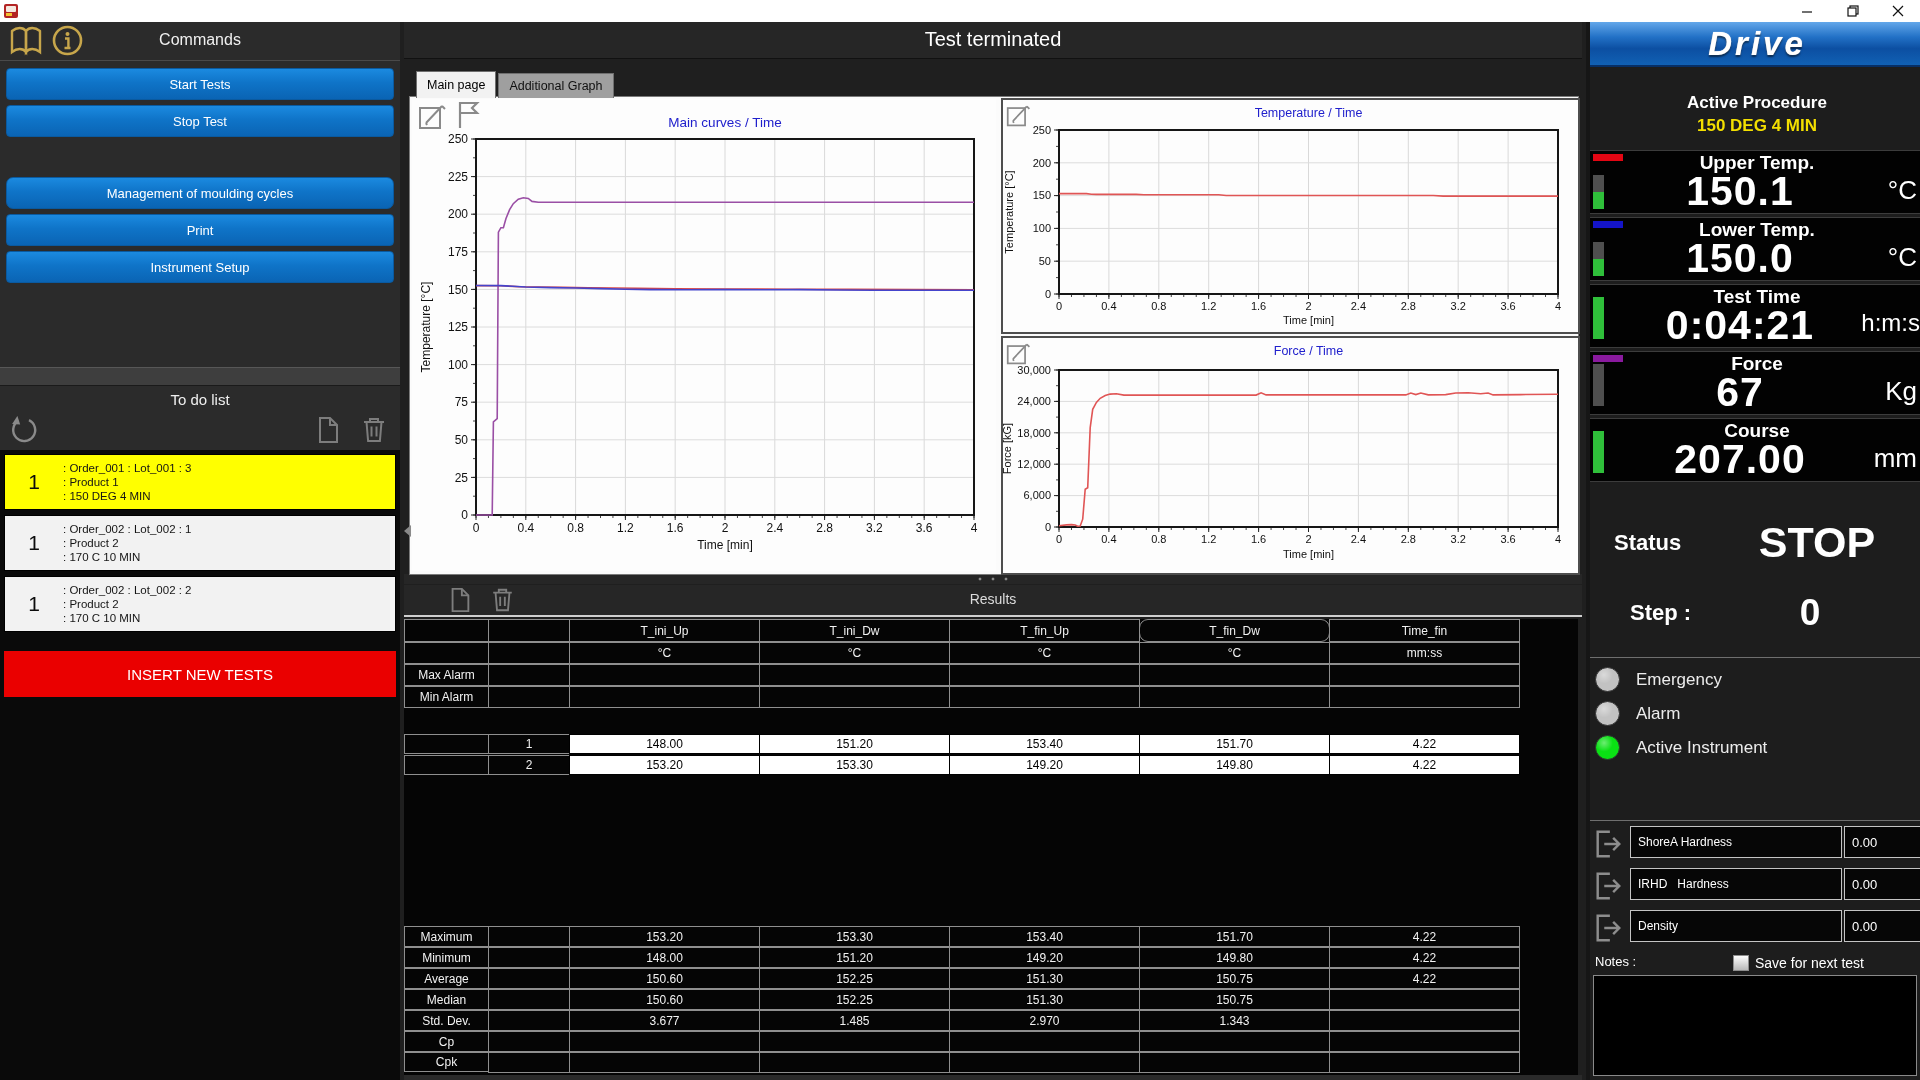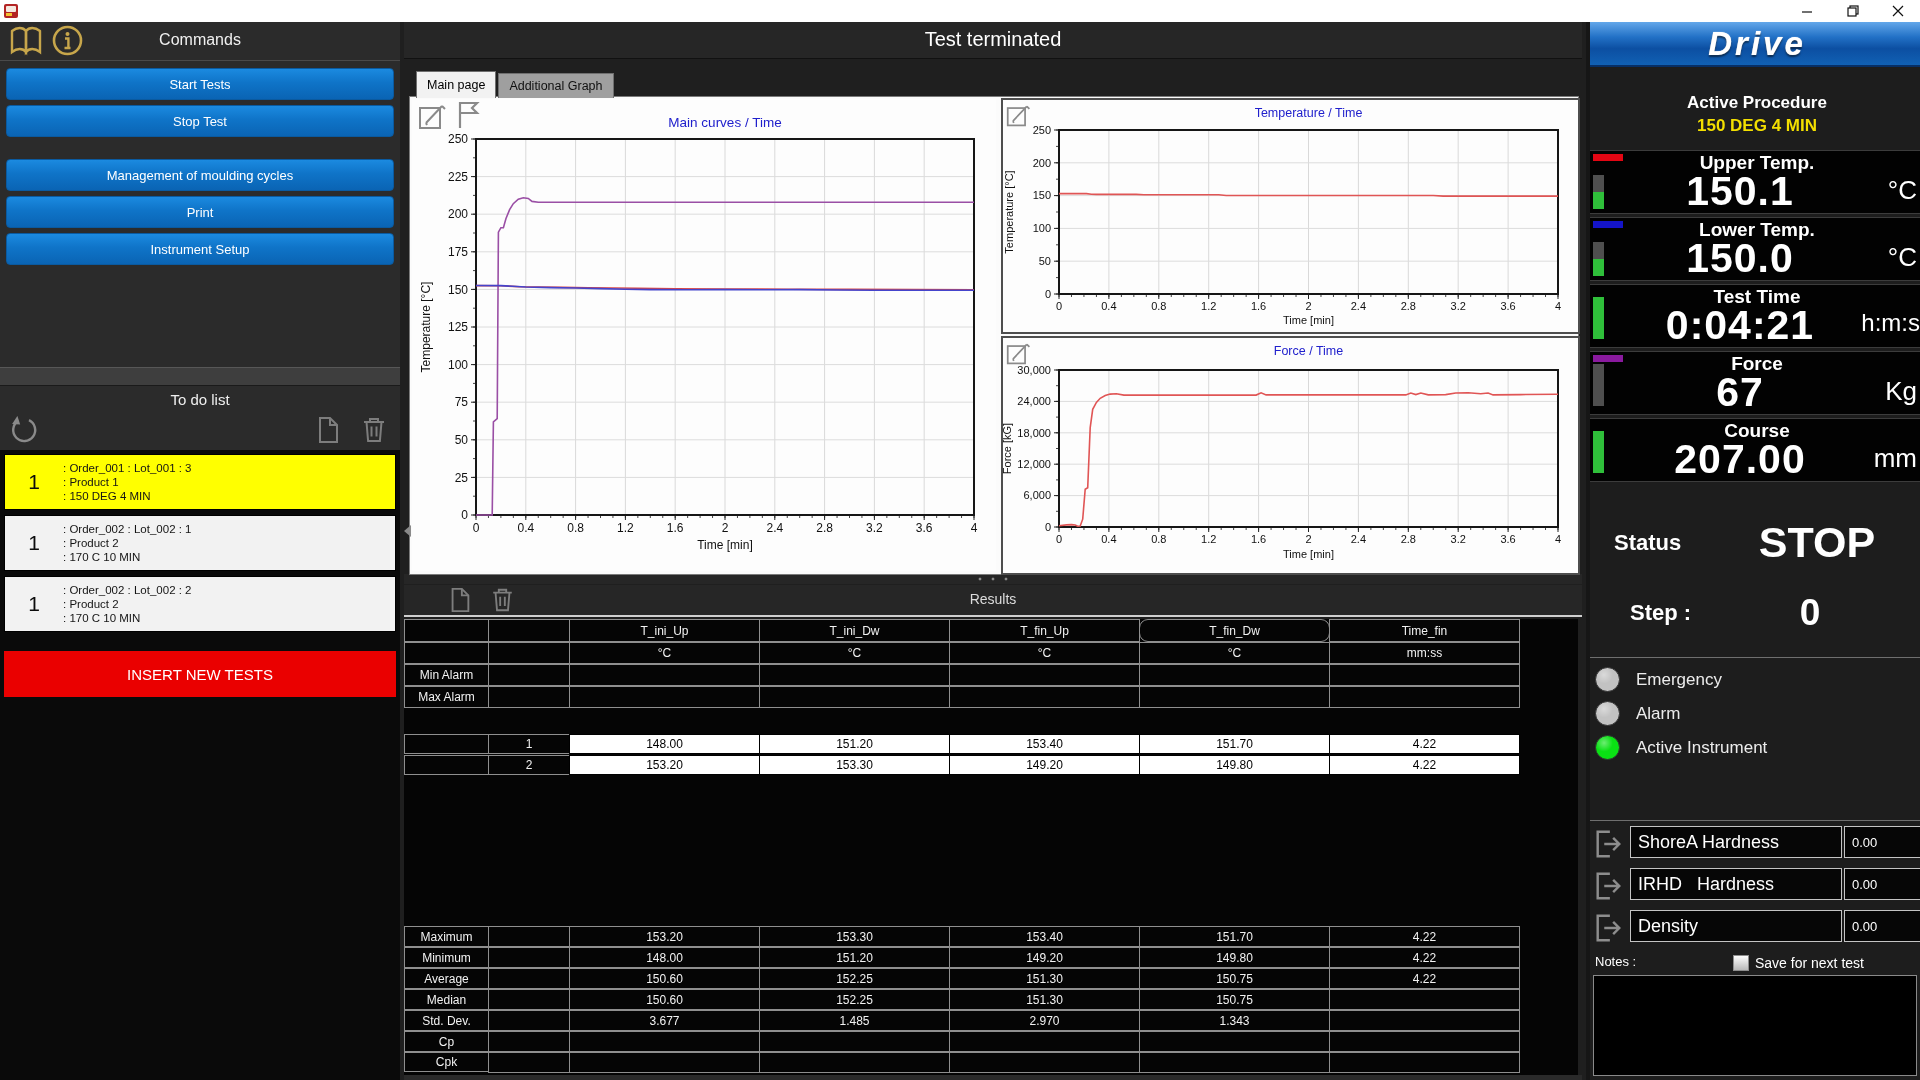--- a/index.html
+++ b/index.html
@@ -17,21 +17,21 @@
   
   .app{position:absolute;top:22px;left:0;right:0;bottom:0;}
   
   .sidebar{position:absolute;left:0;top:0;width:400px;bottom:0;background:#2b2b2b;}
   .cmd-header{position:absolute;top:0;left:0;right:0;height:38px;border-bottom:1px solid #4a4a4a;}
   .cmd-title{position:absolute;left:0;right:0;top:9px;text-align:center;color:#f0f0f0;font-size:16px;}
   .hdr-ico{position:absolute;top:4px;}
   .btns{position:absolute;top:46px;left:0;right:0;}
   .btn{height:30px;margin:0 6px 5px 6px;background:linear-gradient(180deg,#1b8ae0 0%,#0f74c8 45%,#0a64b4 100%);
        border:1px solid #0a5aa0;border-radius:4px;color:#fff;font-size:13px;display:flex;align-items:center;justify-content:center;cursor:pointer;}
-  .btn.gap{margin-top:22px;}
+  .btn.gap{margin-top:40px;border-radius:7px;}
   .strip{position:absolute;top:345px;left:0;right:0;height:17px;background:#3e3e3e;border-top:1px solid #575757;border-bottom:1px solid #1a1a1a;}
   .todo-title{position:absolute;top:369px;left:0;right:0;text-align:center;color:#efefef;font-size:15px;}
   .todo-icons{position:absolute;top:392px;left:0;right:0;height:34px;}
   .list-bg{position:absolute;top:428px;left:0;right:0;bottom:0;background:#0a0a0a;}
   .todo-list{position:absolute;top:432px;left:4px;right:4px;}
   .titem{height:54px;margin-bottom:5px;display:flex;align-items:center;border:1px solid #000;cursor:pointer;}
   .titem .num{width:58px;text-align:center;font-size:21px;color:#0c0c0c;}
   .titem .lines{font-size:11.5px;color:#151515;line-height:14px;}
   .insert-btn{position:absolute;top:629px;left:4px;right:4px;height:46px;background:#ea0000;color:#ffffff;font-size:15px;
               display:flex;align-items:center;justify-content:center;cursor:pointer;}
@@ -90,21 +90,21 @@
   .steprow .svalue{position:absolute;left:180px;width:80px;top:0;text-align:center;font-size:37px;font-weight:bold;color:#fff;}
   .rdivider{position:absolute;left:0;right:0;height:1px;background:#6f6f6f;}
   .indicators{position:absolute;top:641px;left:0;right:0;}
   .indrow{position:relative;height:34px;}
   .indrow .dot{position:absolute;left:5px;top:4px;width:23px;height:23px;border-radius:50%;border:1px solid #303030;}
   .indrow .ilabel{position:absolute;left:46px;top:7px;font-size:17px;color:#ececec;}
   .fields{position:absolute;top:802px;left:0;right:0;}
   .frow{position:relative;height:42px;}
   .frow .fico{position:absolute;left:3px;top:3px;}
   .frow .flabel{position:absolute;left:40px;top:2px;width:212px;height:32px;box-sizing:border-box;border:1px solid #c4c4c4;
-                background:#060606;color:#fff;font-size:18px;line-height:31px;padding-left:7px;white-space:pre;}
+                background:#060606;color:#fff;font-size:12px;line-height:31px;padding-left:7px;white-space:pre;}
   .frow .fvalue{position:absolute;left:254px;top:2px;width:77px;height:32px;box-sizing:border-box;border:1px solid #c4c4c4;
                 background:#060606;color:#fff;font-size:13px;line-height:31px;padding-left:7px;}
   .notesrow{position:absolute;top:932px;left:0;right:0;height:18px;}
   .notesrow .nlabel{position:absolute;left:5px;top:0;font-size:13px;color:#fff;}
   .notesrow .chk{position:absolute;left:143px;top:1px;width:14px;height:14px;background:linear-gradient(180deg,#fdfdfd,#b9b9b9);border:1px solid #8d8d8d;cursor:pointer;}
   .notesrow .ntext{position:absolute;left:165px;top:1px;font-size:14px;color:#fff;}
   .notesarea{position:absolute;top:953px;left:3px;right:7px;bottom:4px;background:#000;border:1px solid #8a8a8a;resize:none;outline:none;color:#fff;}
   svg text{font-family:"Liberation Sans","DejaVu Sans",sans-serif;}
 </style>
 </head>
@@ -633,30 +633,30 @@
           <div class="rrow">
             <div class="rcell" style="width: 85px; height: 22px;"></div>
             <div class="rcell" style="width: 82px; height: 22px;"></div>
             <div class="rcell" style="width: 191px; height: 22px;">°C</div>
             <div class="rcell" style="width: 191px; height: 22px;">°C</div>
             <div class="rcell" style="width: 191px; height: 22px;">°C</div>
             <div class="rcell" style="width: 191px; height: 22px;">°C</div>
             <div class="rcell" style="width: 191px; height: 22px;">mm:ss</div>
           </div>
           <div class="rrow">
+            <div class="rcell" style="width: 85px; height: 22px;">Max Alarm</div>
+            <div class="rcell" style="width: 82px; height: 22px;"></div>
+            <div class="rcell" style="width: 191px; height: 22px;"></div>
+            <div class="rcell" style="width: 191px; height: 22px;"></div>
+            <div class="rcell" style="width: 191px; height: 22px;"></div>
+            <div class="rcell" style="width: 191px; height: 22px;"></div>
+            <div class="rcell" style="width: 191px; height: 22px;"></div>
+          </div>
+          <div class="rrow">
             <div class="rcell" style="width: 85px; height: 22px;">Min Alarm</div>
-            <div class="rcell" style="width: 82px; height: 22px;"></div>
-            <div class="rcell" style="width: 191px; height: 22px;"></div>
-            <div class="rcell" style="width: 191px; height: 22px;"></div>
-            <div class="rcell" style="width: 191px; height: 22px;"></div>
-            <div class="rcell" style="width: 191px; height: 22px;"></div>
-            <div class="rcell" style="width: 191px; height: 22px;"></div>
-          </div>
-          <div class="rrow">
-            <div class="rcell" style="width: 85px; height: 22px;">Max Alarm</div>
             <div class="rcell" style="width: 82px; height: 22px;"></div>
             <div class="rcell" style="width: 191px; height: 22px;"></div>
             <div class="rcell" style="width: 191px; height: 22px;"></div>
             <div class="rcell" style="width: 191px; height: 22px;"></div>
             <div class="rcell" style="width: 191px; height: 22px;"></div>
             <div class="rcell" style="width: 191px; height: 22px;"></div>
           </div>
           <div class="rgap" style="height: 26px;"></div>
           <div class="rrow">
             <div class="rcell" style="width: 85px; height: 20px;"></div>

